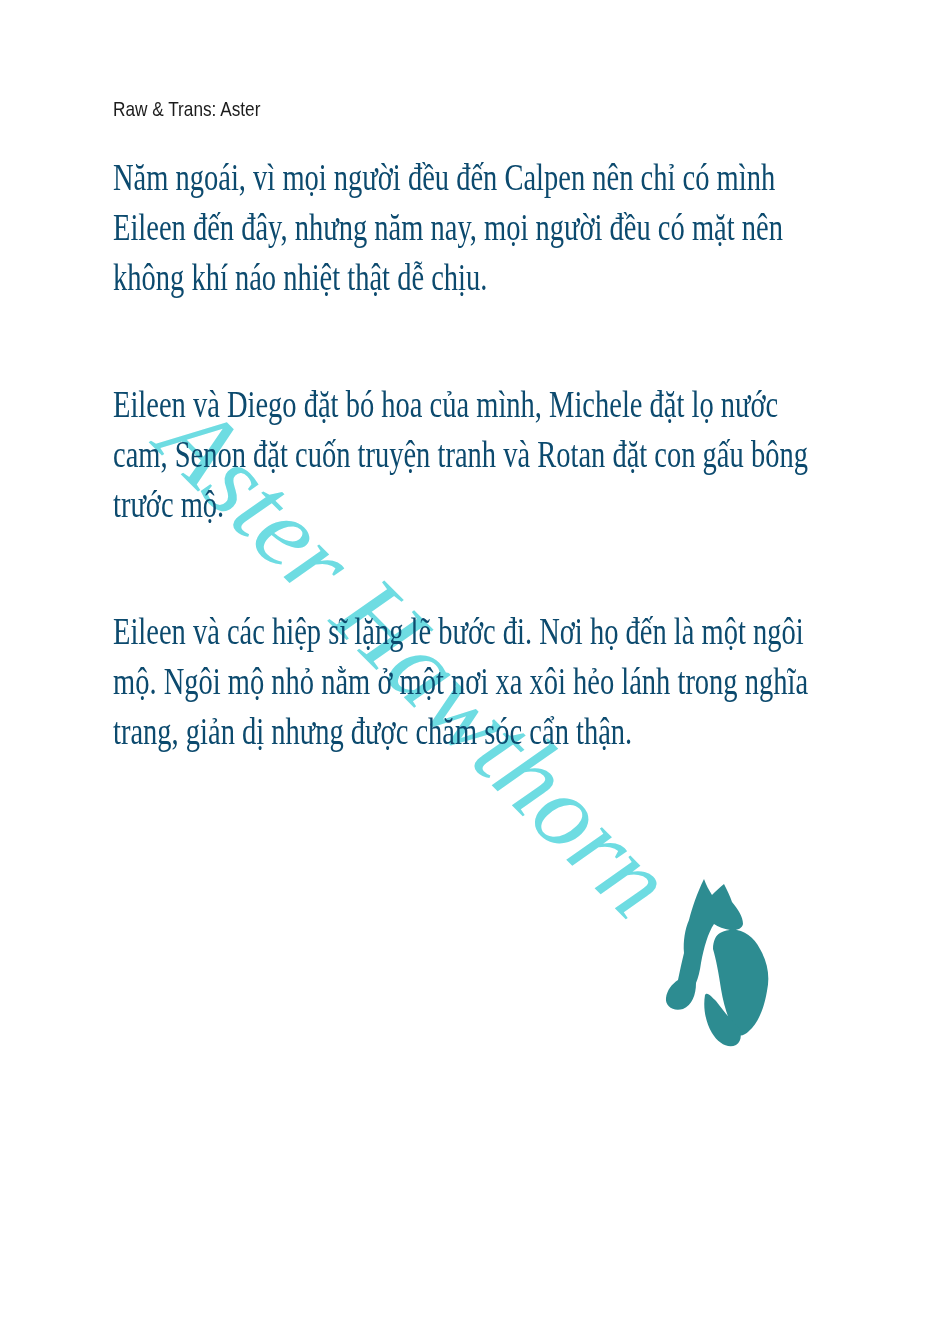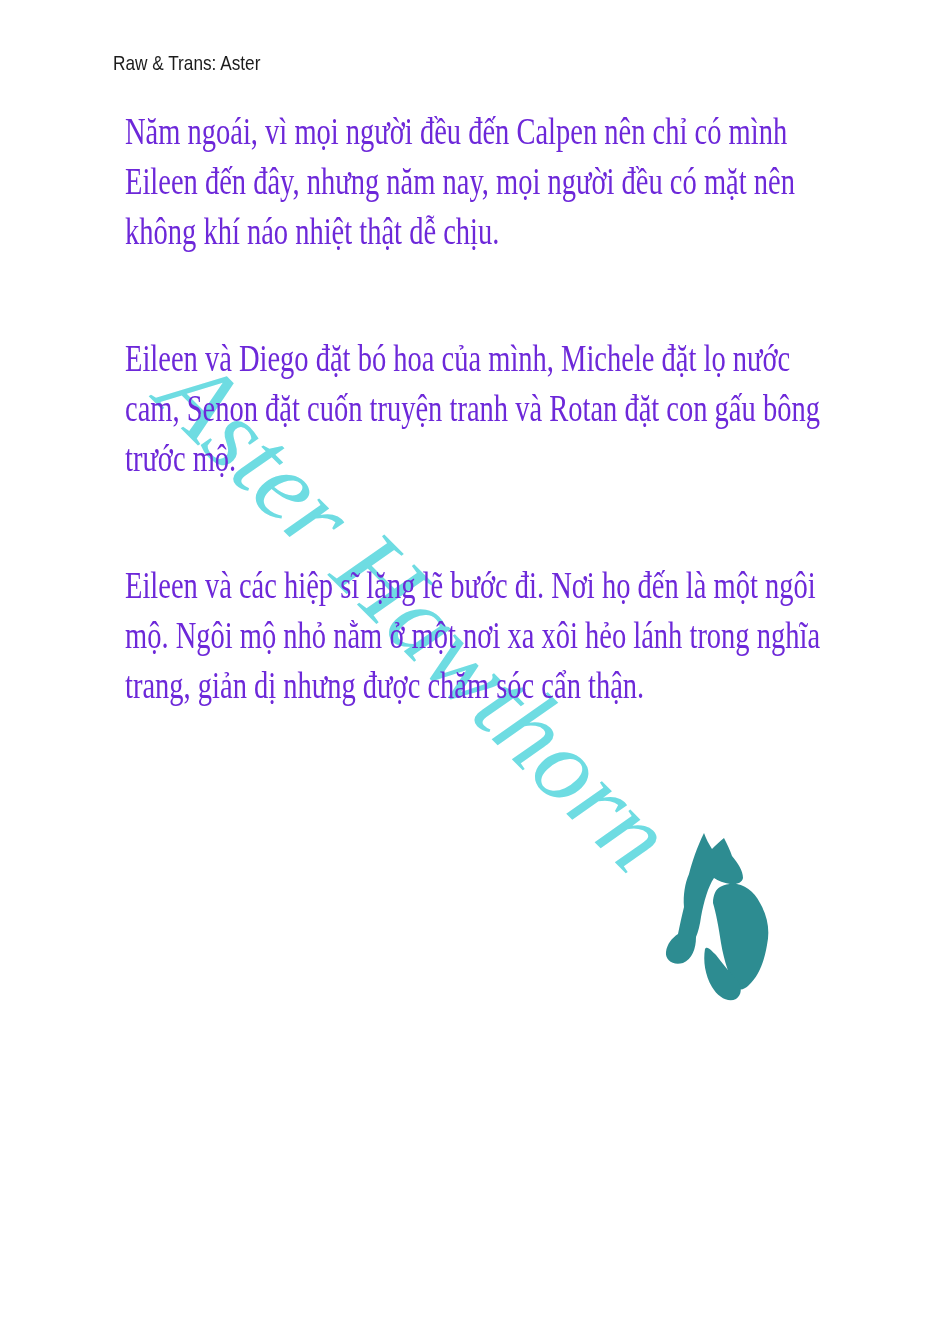--- a/index.html
+++ b/index.html
@@ -6,20 +6,21 @@
   body {
     width: 950px; height: 1343px;
     background: #ffffff;
     position: relative;
     overflow: hidden;
     font-family: "Liberation Serif", serif;
   }
   .page {
     position: absolute; inset: 0;
     background: #ffffff;
+    margin-top: 46px;
   }
   .credit {
     position: absolute;
     left: 113px; top: 50px;
     font-family: "Liberation Sans", sans-serif;
     font-size: 21px; line-height: 26px;
     color: #1c1c1c;
     transform: scaleX(0.82);
     transform-origin: 0 0;
     white-space: nowrap;
@@ -39,23 +40,23 @@
     user-select: none;
   }
   .cat {
     position: absolute;
     left: 650px; top: 825px;
     width: 150px; height: 190px;
     z-index: 1;
   }
   .content {
     position: absolute;
-    left: 125px; top: 106px;
+    left: 113px; top: 106px;
     width: 760px;
-    color: #6d28d9;
+    color: #0c4a6e;
     z-index: 2;
   }
   .para { margin: 0 0 77px 0; padding: 0; }
   .line {
     height: 50px; line-height: 50px;
     font-size: 38px;
     font-family: "Liberation Serif", serif;
     white-space: nowrap;
     transform: scaleX(0.75);
     transform-origin: 0 0;

